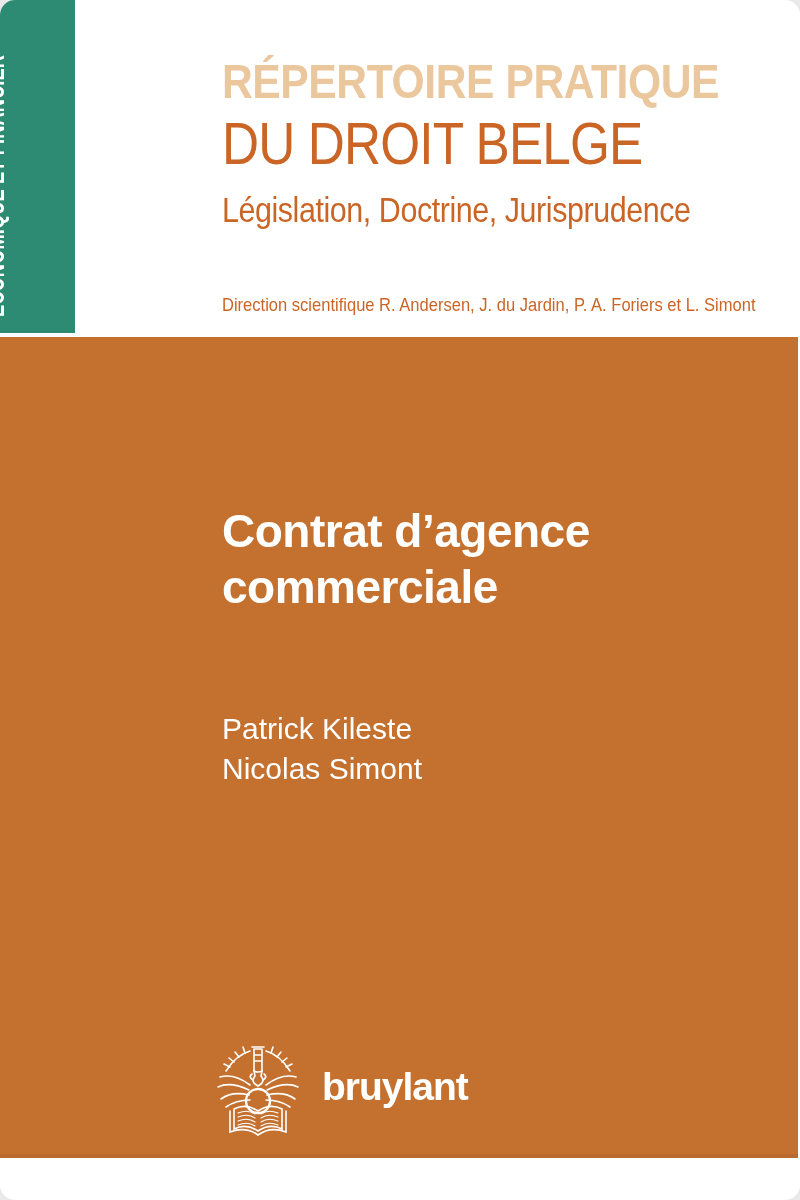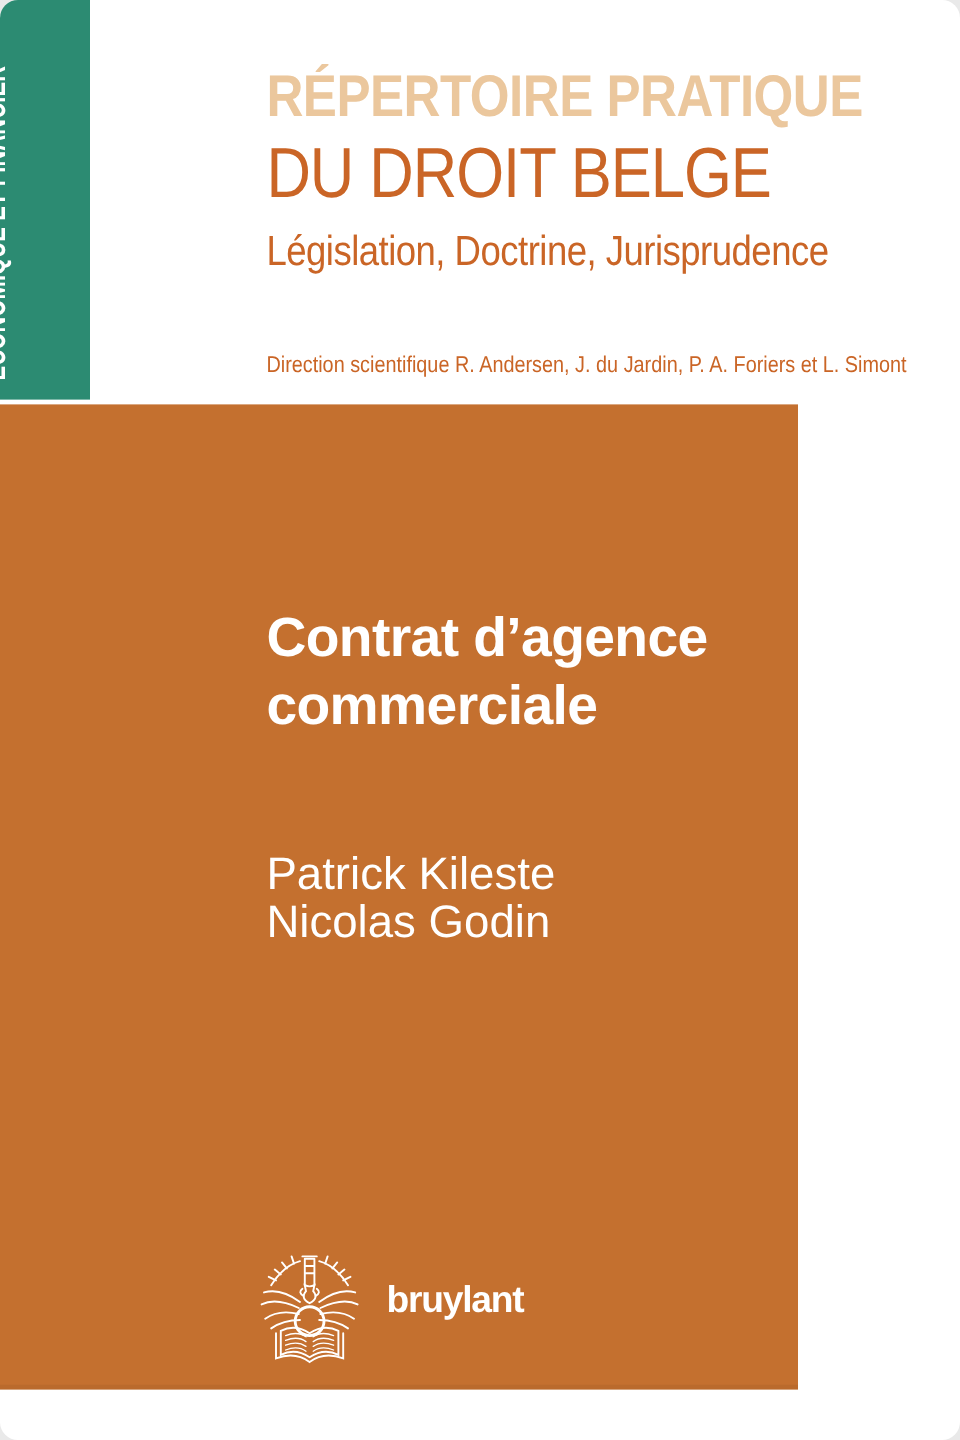--- a/index.html
+++ b/index.html
@@ -69,53 +69,53 @@
     font-size: 19px;
     font-weight: 400;
     margin-top: 64px;
     letter-spacing: 0;
   }
 
   
   .main-block {
     position: absolute;
     left: 0; top: 337px;
-    width: 665px; height: 821px;
+    width: 798px; height: 821px;
     box-shadow: inset 0 -4px 0 rgba(0,0,0,0.05);
   }
   .book-title {
     position: absolute;
     left: 222px; top: 166px;
     width: 470px;
     color: #ffffff;
     font-size: 46px;
     font-weight: bold;
     line-height: 56px;
     letter-spacing: -0.5px;
   }
   .authors {
     position: absolute;
     left: 222px; top: 372px;
     color: #ffffff;
-    font-size: 38px;
+    font-size: 30px;
     font-weight: 400;
     line-height: 40px;
   }
 
   
   .publisher {
     position: absolute;
     left: 212px; top: 708px;
     display: flex;
     align-items: flex-start;
   }
   .emblem { width: 92px; height: 98px; flex: 0 0 auto; }
   .wordmark {
     color: #ffffff;
-    font-size: 31px;
+    font-size: 39px;
     font-weight: bold;
     letter-spacing: -1px;
     margin-left: 18px;
     margin-top: 22px;
     line-height: 1;
   }
 </style>
 </head>
 <body>
 
@@ -134,21 +134,21 @@
     <div class="series-tagline" style="color: rgb(202, 101, 38);">Législation, Doctrine, Jurisprudence</div>
     <div class="direction-line" style="color: rgb(202, 101, 38);">Direction scientifique R. Andersen, J. du Jardin, P. A. Foriers et L. Simont</div>
   </div>
 
   <div class="main-block" style="background-color: rgb(196, 112, 47);">
 
     <div class="book-title">Contrat d’agence commerciale</div>
 
     <div class="authors">
       <div>Patrick Kileste</div>
-      <div>Nicolas Godin</div>
+      <div>Nicolas Simont</div>
     </div>
 
     <div class="publisher">
       <svg class="emblem" viewBox="0 0 92 98" fill="none" stroke="#ffffff" stroke-width="1.6" stroke-linecap="round">
 
         <path d="M14,26 Q24,10 38,6"></path>
         <path d="M18,22 l-6,-3 M22,17 l-5,-4 M27,12 l-4,-5 M33,8 l-2,-6"></path>
         <path d="M78,26 Q68,10 54,6"></path>
         <path d="M74,22 l6,-3 M70,17 l5,-4 M65,12 l4,-5 M59,8 l2,-6"></path>
 

